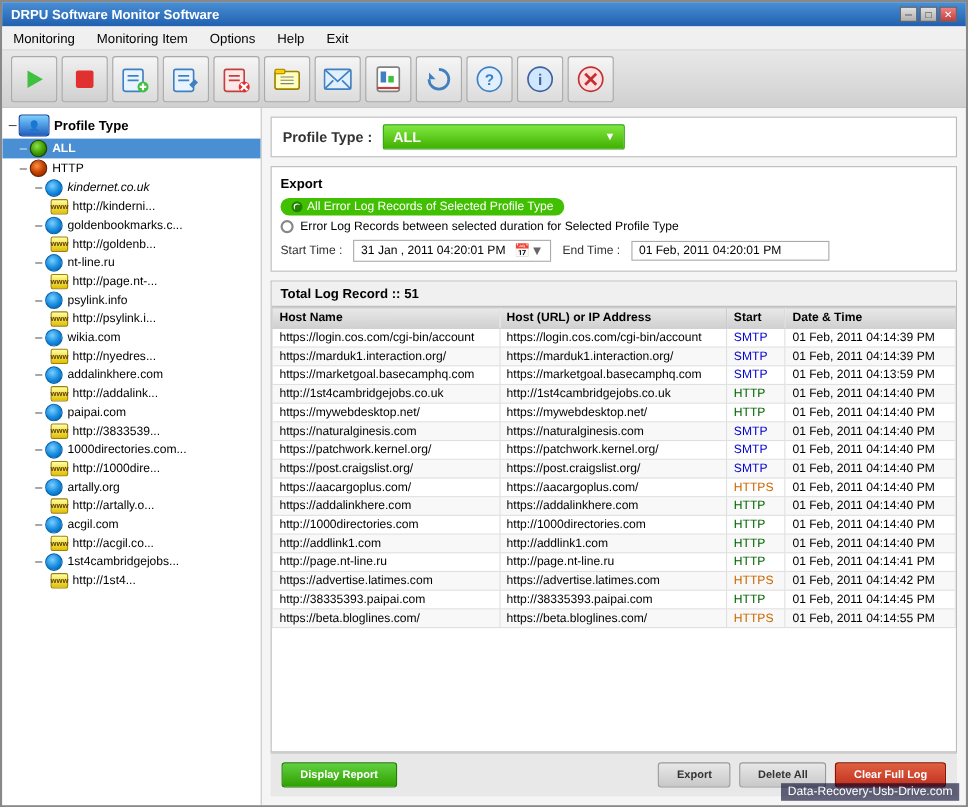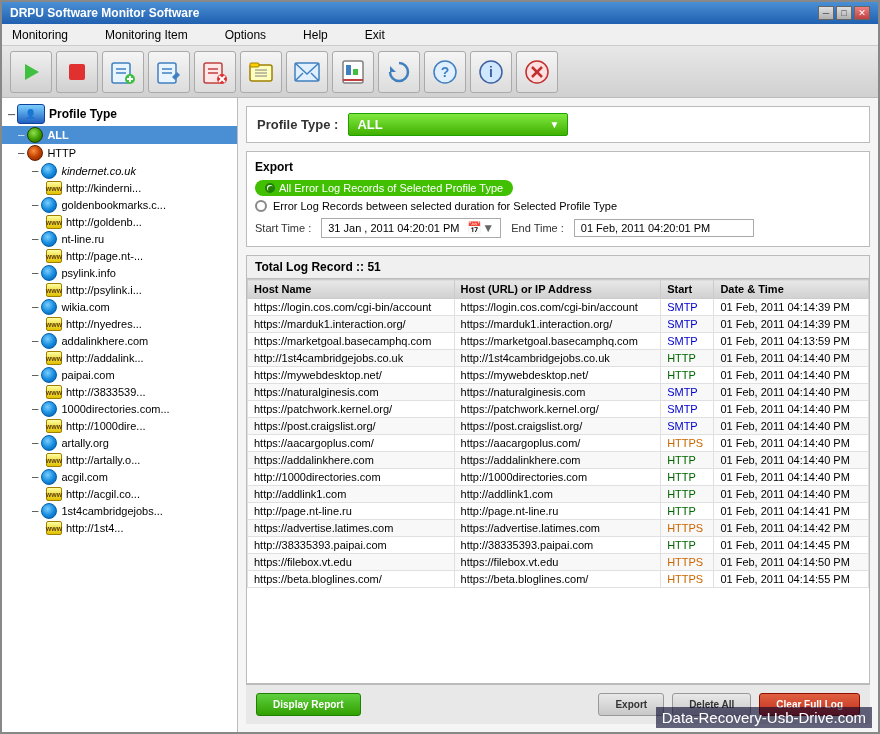--- a/index.html
+++ b/index.html
@@ -7,21 +7,21 @@
 
     
     .window { width: 880px; height: 734px; border: 2px solid #888; background: #f0f0f0; display: flex; flex-direction: column; }
     .title-bar { background: linear-gradient(to bottom, #4a8fd4, #2060b0); color: white; padding: 4px 8px; display: flex; align-items: center; justify-content: space-between; height: 22px; flex-shrink: 0; }
     .title-bar-text { font-size: 12px; font-weight: bold; }
     .title-bar-buttons { display: flex; gap: 2px; }
     .title-btn { width: 16px; height: 14px; border: 1px solid #666; background: linear-gradient(to bottom, #e0e0e0, #b0b0b0); font-size: 9px; cursor: pointer; display: flex; align-items: center; justify-content: center; color: #333; }
     .title-btn.close { background: linear-gradient(to bottom, #f08080, #c04040); color: white; }
 
     
-    .menu-bar { background: #f0f0f0; border-bottom: 1px solid #ccc; padding: 2px 4px; display: flex; gap: 25px; flex-shrink: 0; height: 22px; align-items: center; }
+    .menu-bar { background: #f0f0f0; border-bottom: 1px solid #ccc; padding: 2px 4px; display: flex; gap: 8px; flex-shrink: 0; height: 22px; align-items: center; }
     .menu-item { padding: 2px 6px; cursor: pointer; font-size: 12px; color: #000; }
 
     
     .toolbar { background: linear-gradient(to bottom, #e8e8e8, #d0d0d0); border-bottom: 1px solid #bbb; padding: 4px 8px; display: flex; gap: 4px; align-items: center; flex-shrink: 0; height: 52px; }
     .tool-btn { width: 42px; height: 42px; border: 1px solid #aaa; background: linear-gradient(to bottom, #f5f5f5, #dcdcdc); border-radius: 3px; cursor: pointer; display: flex; align-items: center; justify-content: center; font-size: 22px; }
 
     
     .main-content { display: flex; flex: 1; overflow: hidden; }
 
     
@@ -70,21 +70,21 @@
     
     .bottom-bar { display: flex; align-items: center; justify-content: space-between; padding: 8px 10px; background: #e8e8e8; border-top: 1px solid #bbb; flex-shrink: 0; }
     .bottom-left { display: flex; gap: 8px; }
     .bottom-right { display: flex; gap: 8px; }
     .action-btn { padding: 5px 16px; border: 1px solid #aaa; border-radius: 3px; cursor: pointer; font-size: 10px; font-weight: bold; }
     .btn-green { background: linear-gradient(to bottom, #60d040, #30a000); color: white; border-color: #208000; }
     .btn-gray { background: linear-gradient(to bottom, #e8e8e8, #c8c8c8); color: #333; border-color: #999; }
     .btn-red { background: linear-gradient(to bottom, #e06040, #c03020); color: white; border-color: #901000; }
 
     
-    .watermark { position: absolute; bottom: 4px; right: 6px; font-size: 15px; color: white; background: rgba(0,0,40,0.6); padding: 2px 6px; pointer-events: none; }
+    .watermark { position: absolute; bottom: 4px; right: 6px; font-size: 11px; color: white; background: rgba(0,0,40,0.6); padding: 2px 6px; pointer-events: none; }
 
     
     ::-webkit-scrollbar { width: 12px; height: 12px; }
     ::-webkit-scrollbar-track { background: #f0f0f0; border: 1px solid #ccc; }
     ::-webkit-scrollbar-thumb { background: linear-gradient(to bottom, #e0e0e0, #b0b0b0); border: 1px solid #aaa; }
   </style>
 </head>
 <body>
 
 <div class="window" style="position:relative;">
@@ -479,26 +479,20 @@
                   <td style="color: rgb(204, 102, 0);">HTTPS</td>
                   <td>01 Feb, 2011 04:14:42 PM</td>
                 </tr>
                 <tr>
                   <td>http://38335393.paipai.com</td>
                   <td>http://38335393.paipai.com</td>
                   <td style="color: rgb(0, 102, 0);">HTTP</td>
                   <td>01 Feb, 2011 04:14:45 PM</td>
                 </tr>
                 <tr>
-                  <td>https://filebox.vt.edu</td>
-                  <td>https://filebox.vt.edu</td>
-                  <td style="color: rgb(204, 102, 0);">HTTPS</td>
-                  <td>01 Feb, 2011 04:14:50 PM</td>
-                </tr>
-                <tr>
                   <td>https://beta.bloglines.com/</td>
                   <td>https://beta.bloglines.com/</td>
                   <td style="color: rgb(204, 102, 0);">HTTPS</td>
                   <td>01 Feb, 2011 04:14:55 PM</td>
                 </tr>
               </tbody>
           </table>
         </div>
       </div>
 

